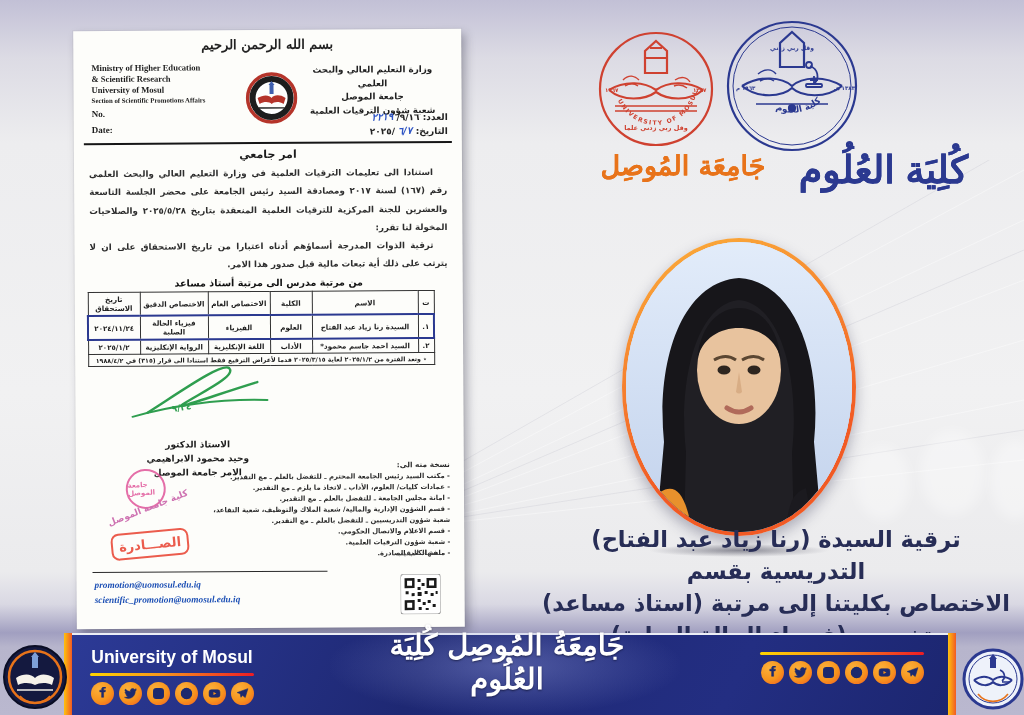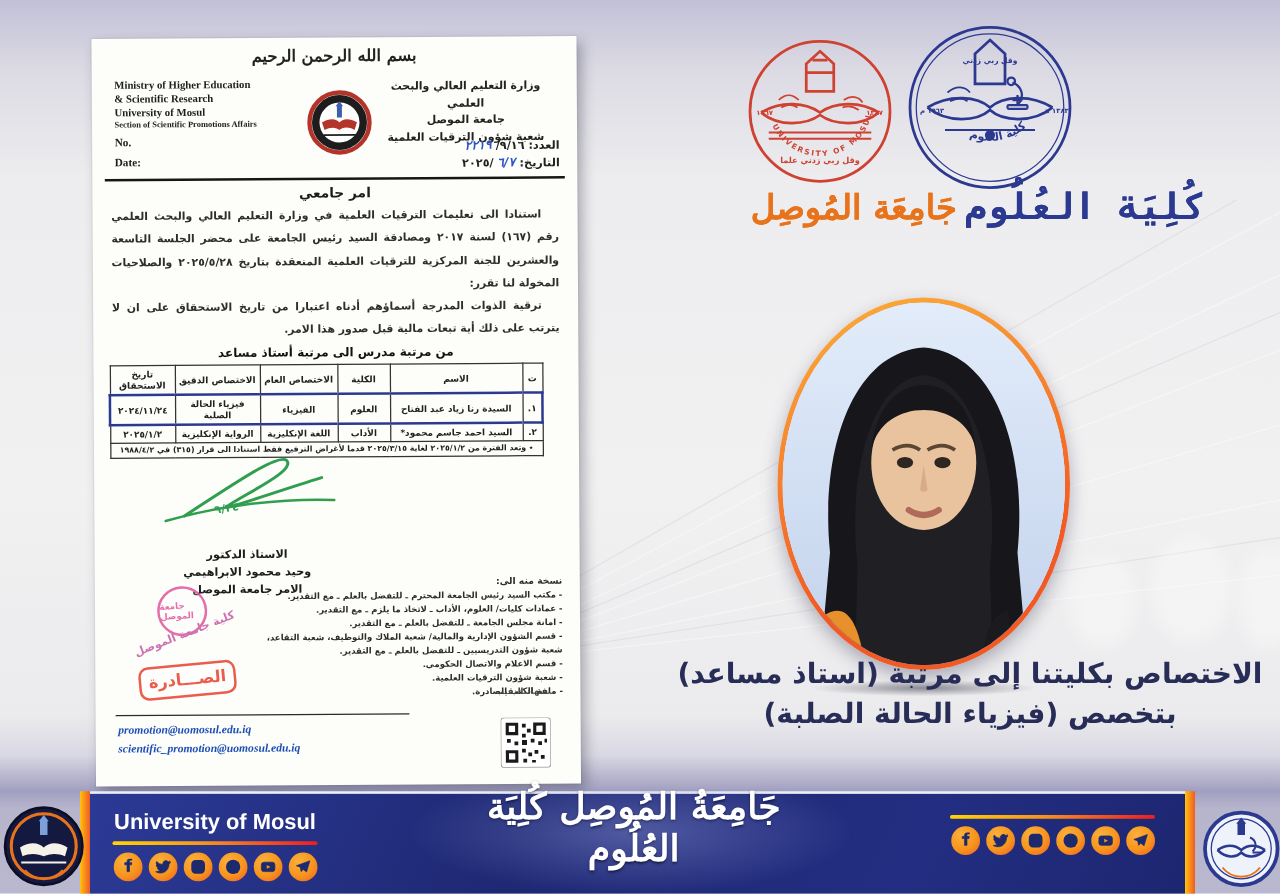--- a/index.html
+++ b/index.html
@@ -68,22 +68,22 @@
   .stamp-red { position:absolute; left:10px; top:62px; width:78px; padding:4px 2px; text-align:center;
     border:2.4px solid #e8402f; border-radius:8px; color:#e8402f; font-size:13px; font-weight:bold; direction:rtl;
     background:rgba(255,255,255,.15); transform:rotate(-2deg); }
 
   
   .logo-uom { position:absolute; left:595px; top:28px; }
   .logo-sci { position:absolute; left:722px; top:16px; }
   .callig-mosul { position:absolute; left:598px; top:150px; width:170px; text-align:center;
     color:#e8731a; font-size:27px; font-weight:bold; direction:rtl; font-family:"DejaVu Serif",serif;
     text-shadow:0 0 .5px #e8731a; }
-  .callig-science { position:absolute; left:768px; top:148px; width:200px; text-align:center;
-    color:#2b3990; font-size:29px; font-weight:bold; direction:rtl; font-family:Liberation Mono, monospace;
+  .callig-science { position:absolute; left:768px; top:148px; width:200px; text-align:right;
+    color:#2b3990; font-size:38px; font-weight:bold; direction:rtl; font-family:Liberation Sans, sans-serif;
     text-shadow:0 0 .5px #2b3990; }
 
   .photo-ring { position:absolute; left:622px; top:238px; width:234px; height:298px; border-radius:50%;
     background:linear-gradient(160deg,#fbb03b,#f15a24 70%); padding:4px;
     box-shadow:0 6px 14px rgba(50,50,80,.35); }
   .photo { width:100%; height:100%; border-radius:50%; overflow:hidden; background:linear-gradient(180deg,#dfeafa,#c6d6ef); }
   .photo-shadow { position:absolute; left:648px; top:544px; width:182px; height:13px; border-radius:50%;
     background:radial-gradient(ellipse, rgba(30,30,50,.45), rgba(30,30,50,0) 70%); }
 
   .announce { position:absolute; left:535px; top:524px; width:482px; direction:rtl; text-align:center;
@@ -354,20 +354,21 @@
         <path d="M113 130 l-3 20 q3 3 6 0 z" fill="#d8ad85"></path>
         <path d="M101 166 q12 8 24 0" stroke="#b06a5a" stroke-width="5" fill="none" stroke-linecap="round"></path>
         <path d="M30 290 L34 250 C50 240 60 252 66 290 Z" fill="#e8912c"></path>
         <path d="M160 290 c2-30 8-40 20-44 l8 44z" fill="#1b1a1f"></path>
       </svg>
     </div>
   </div>
   <div class="photo-shadow"></div>
 
   <div class="announce">
+    <div>ترقية السيدة (رنا زياد عبد الفتاح) التدريسية بقسم</div>
     <div>الاختصاص بكليتنا إلى مرتبة (استاذ مساعد)</div>
     <div>بتخصص (فيزياء الحالة الصلبة)</div>
   </div>
 
   <div class="footer-bar"></div>
   <div class="footer-cloud"></div>
   <div class="stripe l"></div>
   <div class="stripe r"></div>
 
   <svg class="badge" style="left:2px;top:644px;" width="66" height="66" viewBox="0 0 66 66">

